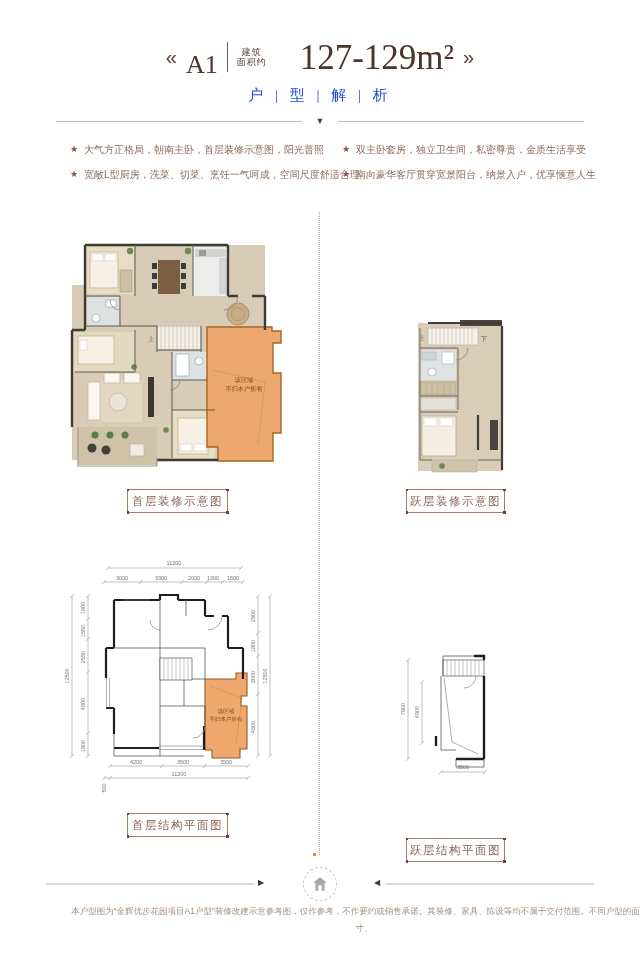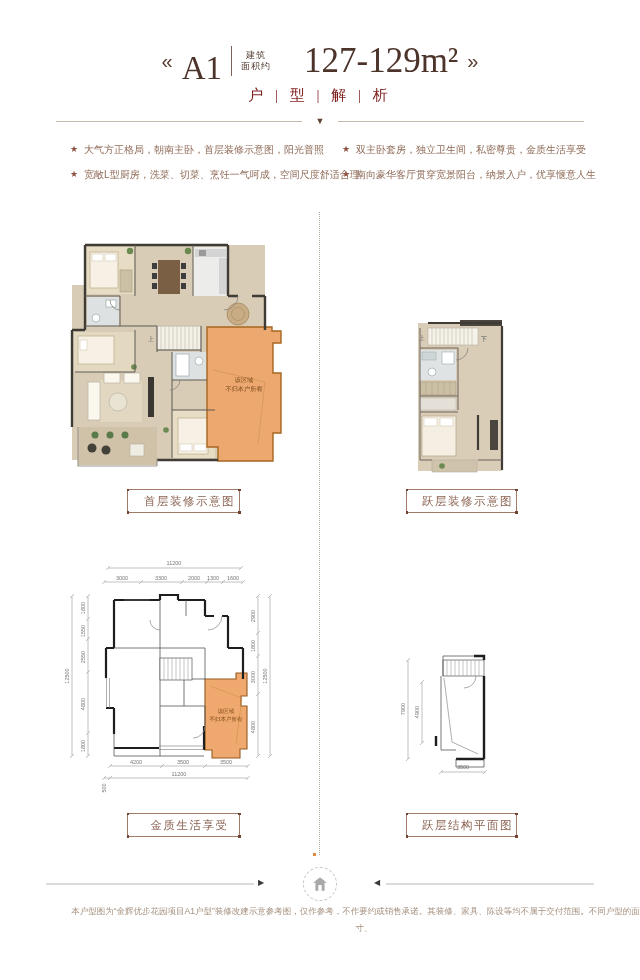--- a/index.html
+++ b/index.html
@@ -2,40 +2,40 @@
 <html><head>
 <meta charset="utf-8">
 <style>
   html,body{margin:0;padding:0;background:#ffffff;}
   .page{position:relative;width:640px;height:980px;background:#fff;overflow:hidden;
         font-family:"Liberation Sans","DejaVu Sans",sans-serif;}
   .abs{position:absolute;}
   
   .title-row{left:0;top:36px;width:640px;display:flex;justify-content:center;align-items:center;gap:9px;color:#4c342a;}
   .arrow{font-size:20px;color:#55392e;line-height:1;}
-  .plan-code{font-family:"Liberation Serif","DejaVu Serif",serif;font-size:33px;line-height:1;margin-top:16px;}
+  .plan-code{font-family:"Liberation Serif","DejaVu Serif",serif;font-size:26px;line-height:1;margin-top:16px;}
   .vsep{width:1px;height:30px;background:#7a6258;}
   .area-label{font-size:9px;line-height:10.5px;color:#4c342a;letter-spacing:1px;text-align:center;}
   .area-value{font-family:"Liberation Serif","DejaVu Serif",serif;font-size:35px;line-height:1;margin-left:24px;}
   .subtitle{left:0;top:86px;width:640px;text-align:center;font-family:"Liberation Serif","DejaVu Serif",serif;
-            font-size:15px;letter-spacing:4px;color:#7f1d1d;}
+            font-size:15px;letter-spacing:4px;color:#1d4ed8;}
   .hdr-divider{left:0;top:117px;width:640px;display:flex;align-items:center;justify-content:center;}
   .hdr-line{width:246px;height:1px;background:#c9b9a8;}
   .hdr-tri{margin:0 14px;font-size:9px;color:#5d4337;line-height:1;}
   
   .features{left:70px;top:143px;width:505px;display:grid;grid-template-columns:272px auto;row-gap:11px;
             font-size:10px;color:#8f6b58;}
   .feat{display:flex;align-items:flex-start;gap:6px;white-space:nowrap;}
   .feat .star{color:#8f5240;font-size:9px;margin-top:1px;}
   
   .vdots{left:319px;top:212px;height:643px;border-left:1px dotted #b3a99e;}
   .vdots-end{left:313px;top:853px;width:3px;height:3px;background:#e08a3c;}
   
   .cap{border:1px solid #a07c68;color:#8a6352;font-family:"Liberation Serif","DejaVu Serif",serif;
-       font-size:11.5px;letter-spacing:1.5px;display:flex;align-items:center;justify-content:center;padding-left:12px;}
+       font-size:11.5px;letter-spacing:1.5px;display:flex;align-items:center;justify-content:center;}
   .cap i{position:absolute;width:2.5px;height:2.5px;background:#6f4433;}
   .cap .c1{left:-1.5px;top:-1.5px}.cap .c2{right:-1.5px;top:-1.5px}
   .cap .c3{left:-1.5px;bottom:-1.5px}.cap .c4{right:-1.5px;bottom:-1.5px}
   
   .em-line{top:883px;height:1.5px;background:#dadada;}
   .em-tri{top:879px;font-size:8px;color:#3a3a3a;line-height:1;}
   .emblem{left:303px;top:867px;width:32px;height:32px;border:1px dashed #c6c6c6;border-radius:50%;
           display:flex;align-items:center;justify-content:center;background:#fff;}
   
   .footer{left:20px;top:903px;width:600px;text-align:center;font-size:8.5px;line-height:17px;color:#a5907f;margin-left:44px;}
@@ -371,23 +371,23 @@
       <path d="M46,36 L54,100 L80,112"></path>
     </g>
     <path d="M78,34 A12,12 0 0 1 66,46" stroke="#888" stroke-width="0.7" fill="none"></path>
   </svg>
 
   <div class="abs cap" style="left:127px;top:813px;width:99px;height:22px">
     <i class="c1"></i>
       <i class="c2"></i>
       <i class="c3"></i>
       <i class="c4"></i>
-    <span>金质生活享受</span>
-  </div>
-  <div class="abs cap" style="left:406px;top:813px;width:97px;height:22px">
+    <span>首层结构平面图</span>
+  </div>
+  <div class="abs cap" style="left:406px;top:838px;width:97px;height:22px">
     <i class="c1"></i>
       <i class="c2"></i>
       <i class="c3"></i>
       <i class="c4"></i>
     <span>跃层结构平面图</span>
   </div>
 
   <div class="abs em-line" style="left:46px;width:208px"></div>
   <div class="abs em-line" style="left:386px;width:208px"></div>
   <div class="abs em-tri" style="left:258px">▶</div>

